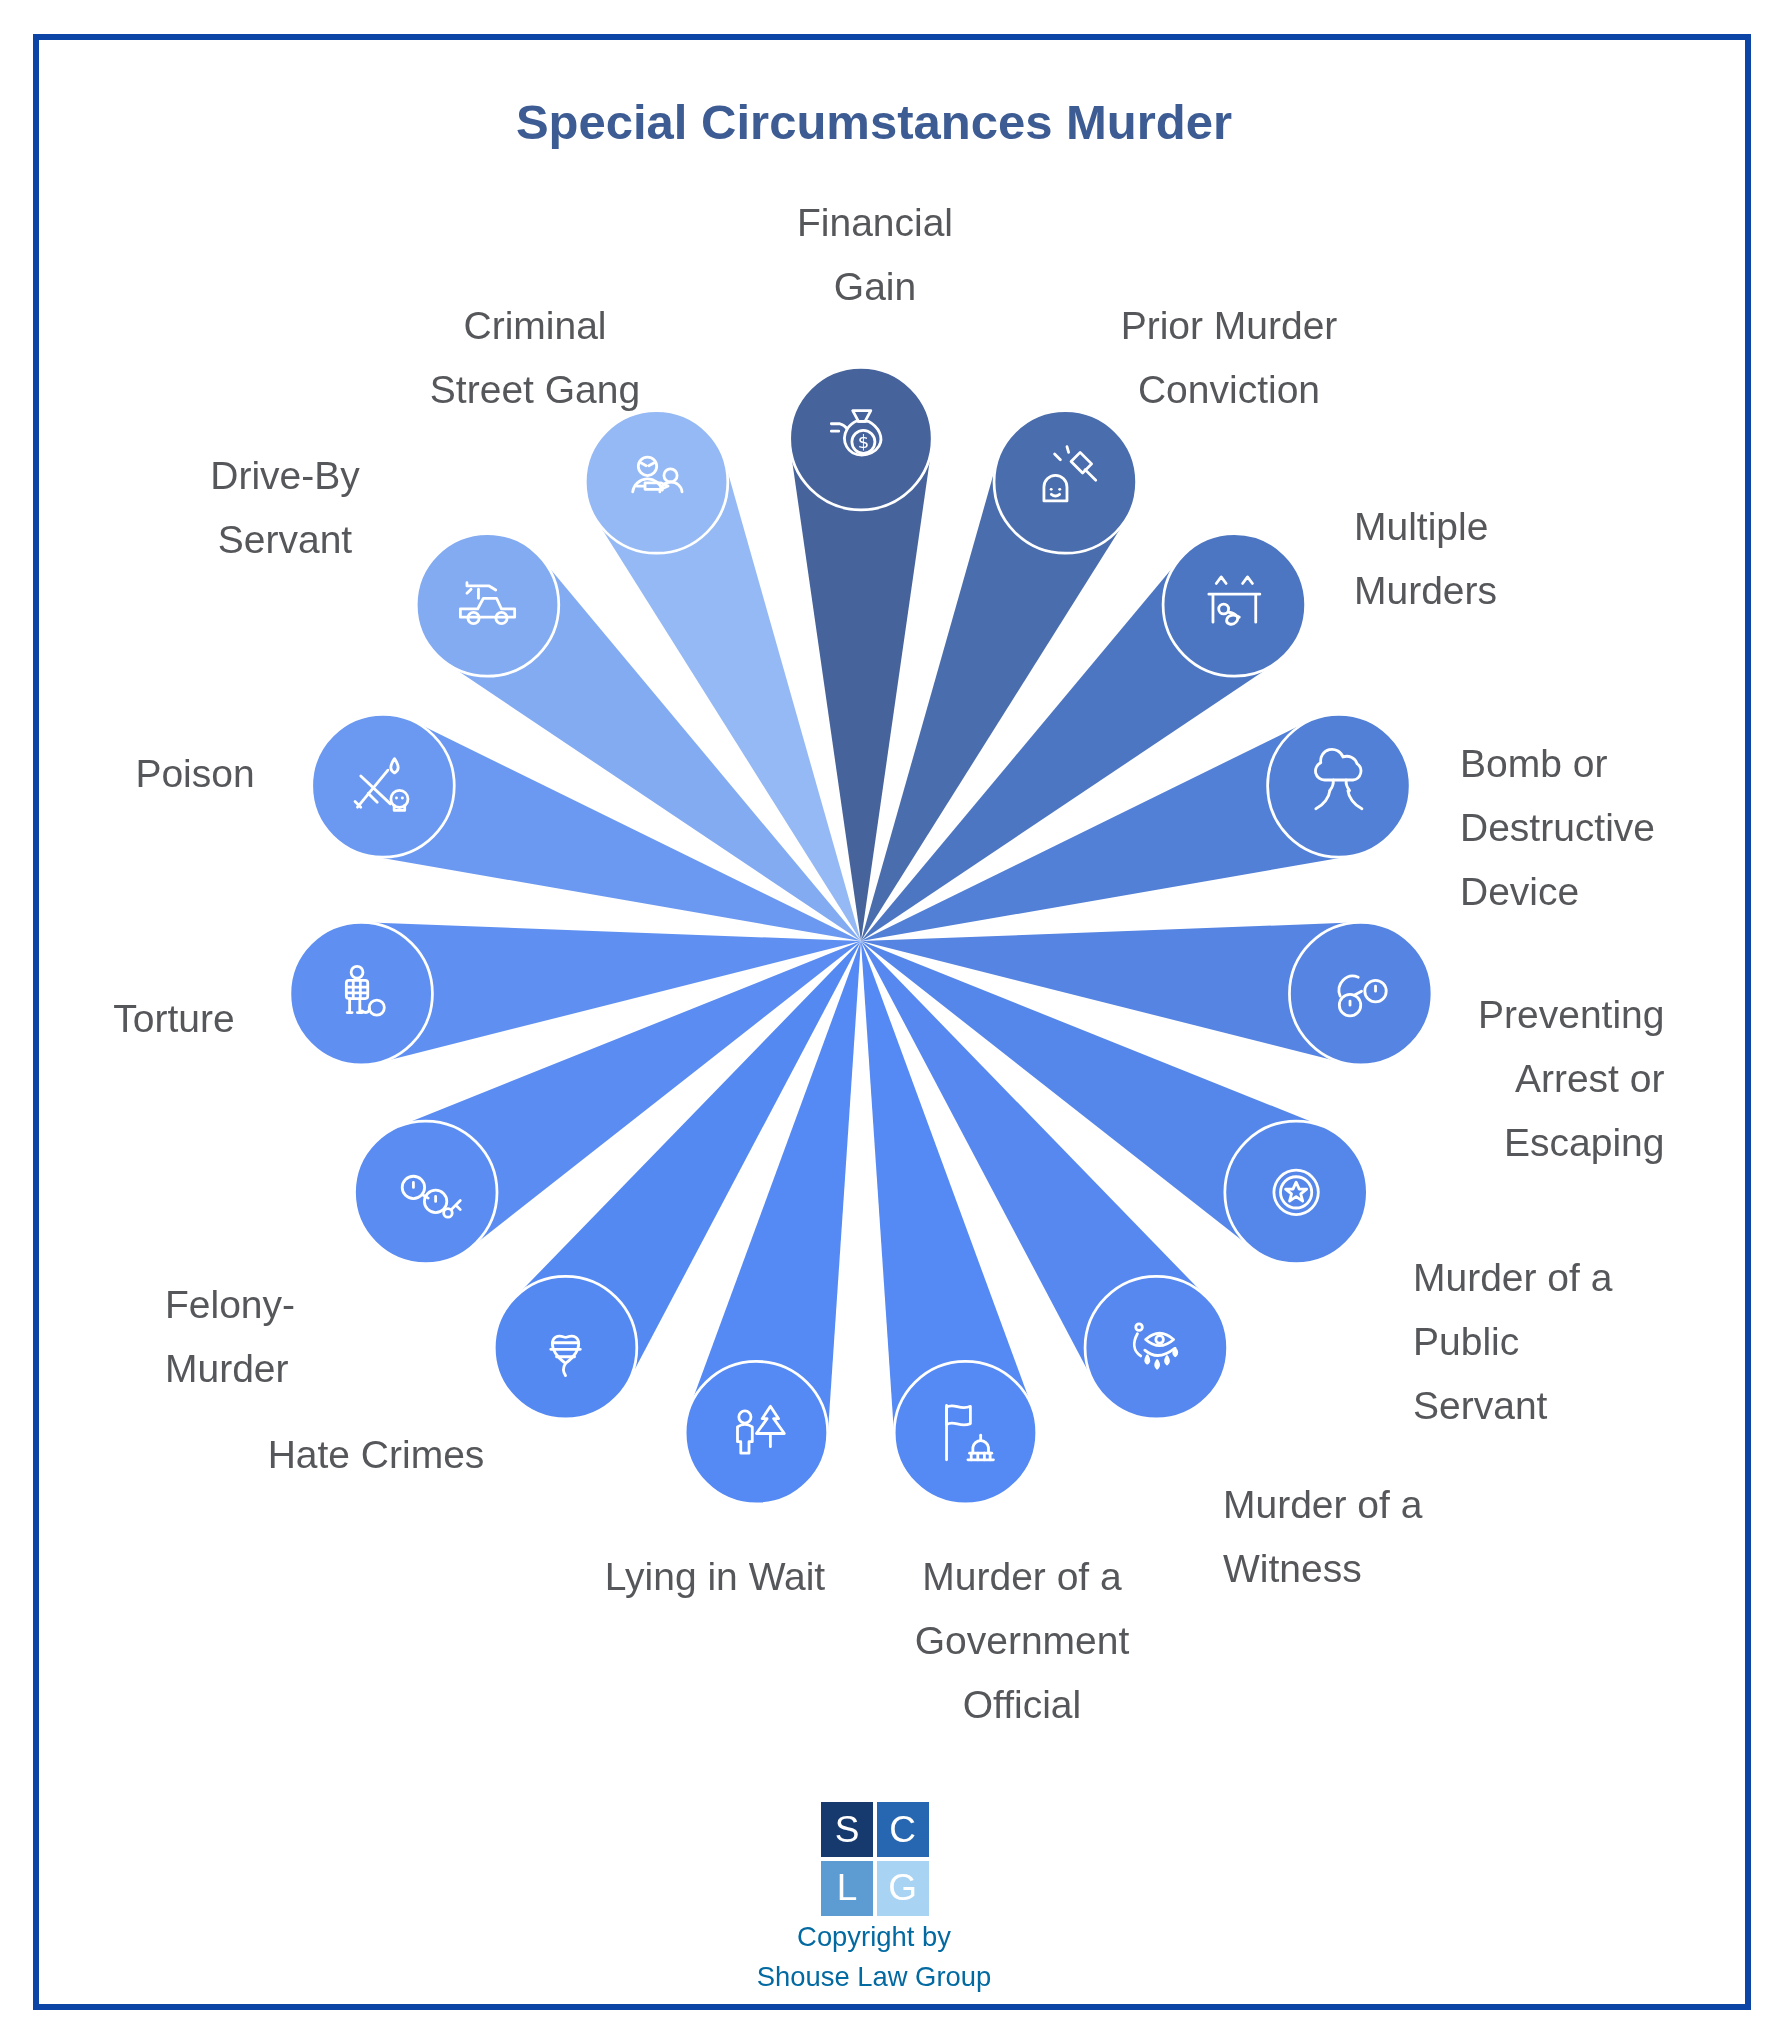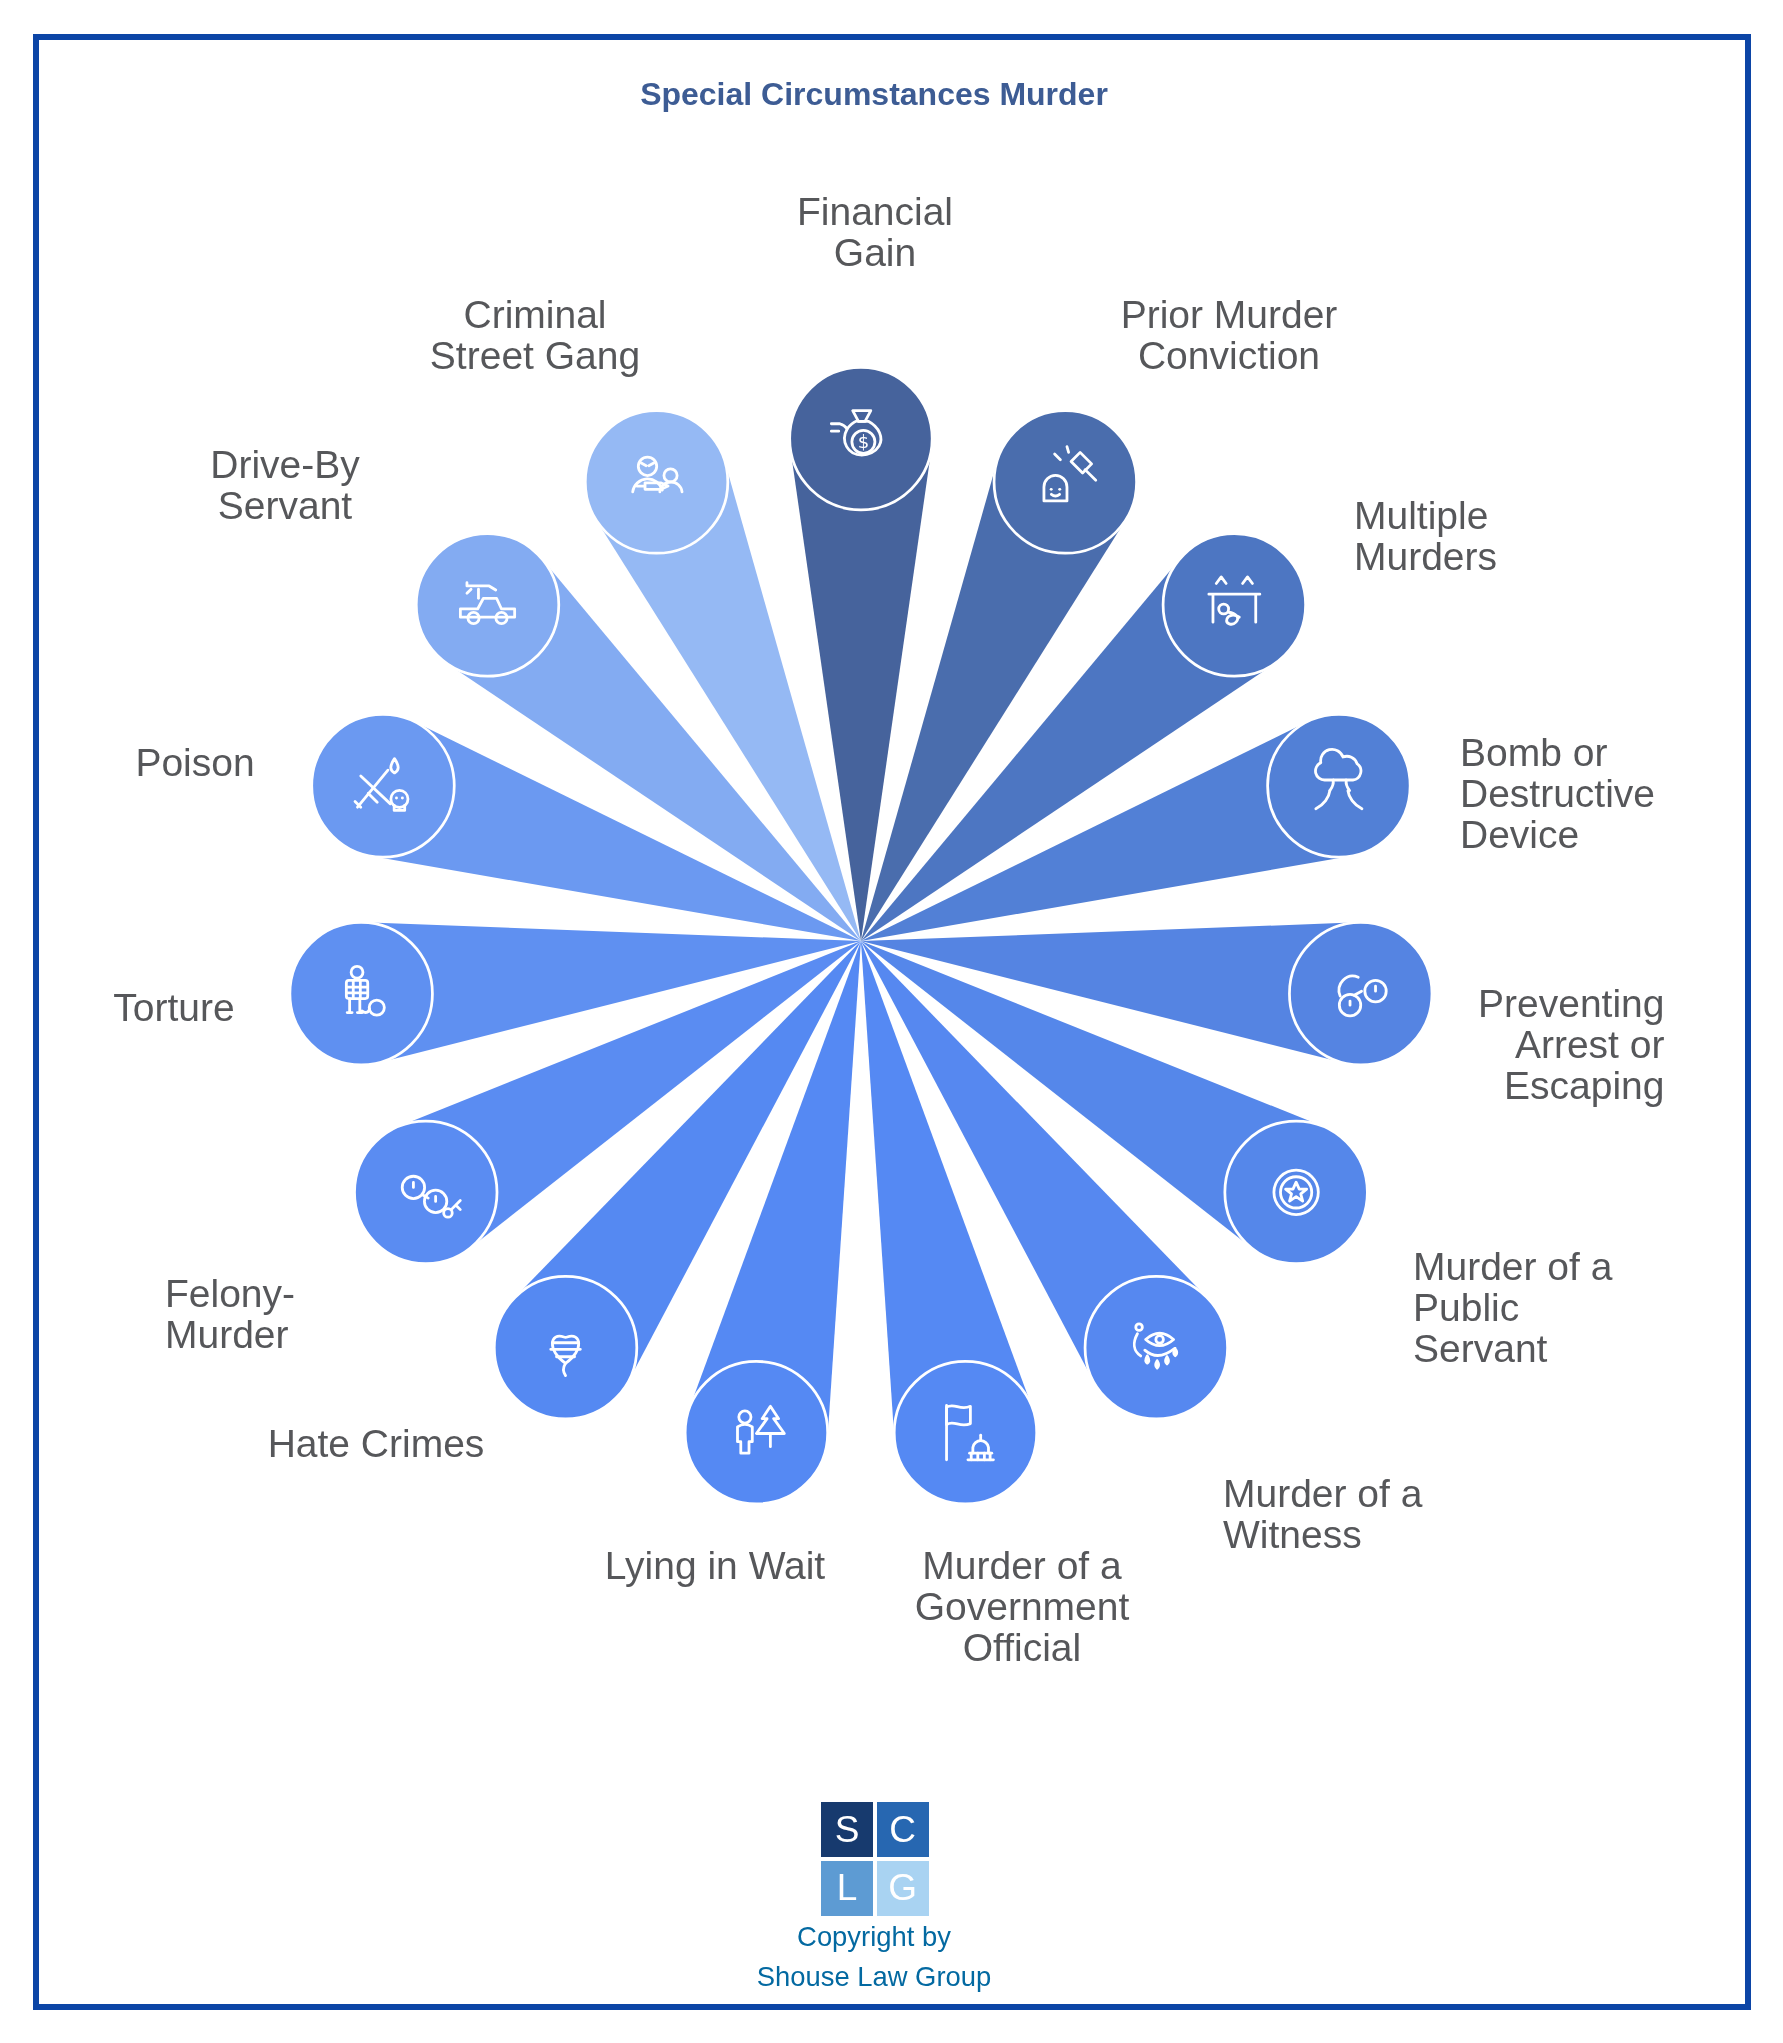--- a/index.html
+++ b/index.html
@@ -1,23 +1,23 @@
 <!DOCTYPE html>
 <html style="font-size:14.6px"><head>
 <meta charset="utf-8">
 <style>
   html,body{margin:0;padding:0;background:#ffffff;}
   .canvas{position:relative;width:1784px;height:2043px;background:#ffffff;
           font-family:"Liberation Sans",sans-serif;overflow:hidden;}
   .border-frame{position:absolute;left:33px;top:34px;width:1718px;height:1976px;
           border:6.4px solid #0C45A6;box-sizing:border-box;}
-  .title{position:absolute;left:874px;top:76px;transform:translateX(-50%);
-          font-size:32px;font-weight:bold;color:#3D5C94;margin:0;white-space:nowrap;}
+  .title{position:absolute;left:874px;top:94px;transform:translateX(-50%);
+          font-size:49px;font-weight:bold;color:#3D5C94;margin:0;white-space:nowrap;}
   .fan{position:absolute;left:0;top:0;}
-  .label{position:absolute;font-size:39px;line-height:41px;color:#56575A;white-space:pre-line;}
+  .label{position:absolute;font-size:39px;line-height:64px;color:#56575A;white-space:pre-line;}
   .label.center{transform:translateX(-50%);text-align:center;}
   .label.left{text-align:left;margin-top:42px;}
   .logo{position:absolute;left:821px;top:1802px;width:108px;display:flex;flex-wrap:wrap;gap:3.7px;}
   .sq{width:52px;height:55px;display:flex;align-items:center;justify-content:center;
       color:#ffffff;font-size:37px;font-weight:400;}
   .caption{position:absolute;left:874px;top:1917px;transform:translateX(-50%);
       text-align:center;font-size:27.4px;line-height:40px;color:#0369a1;white-space:nowrap;}
 </style>
 </head>
 <body>

